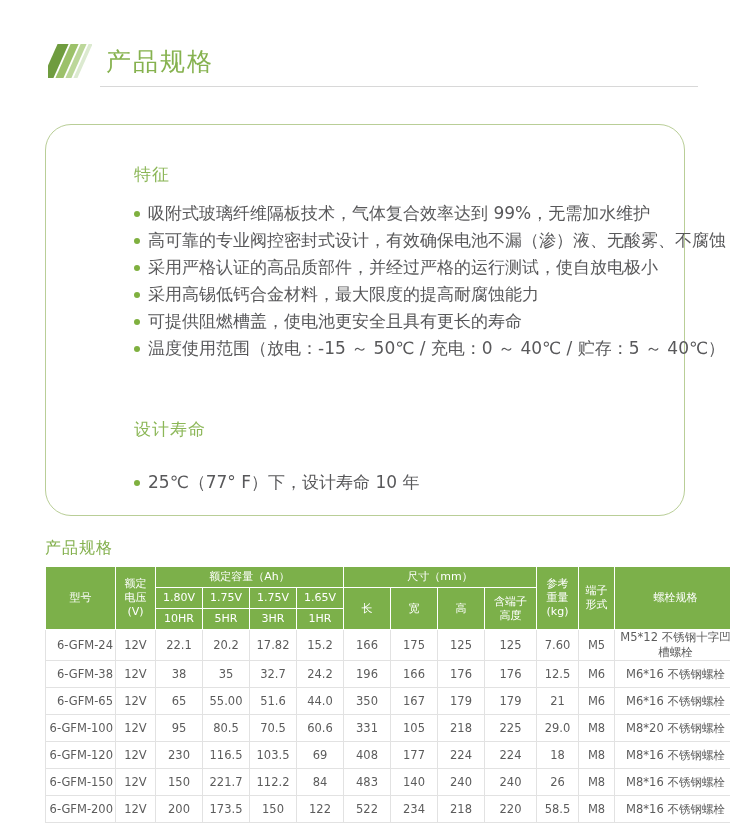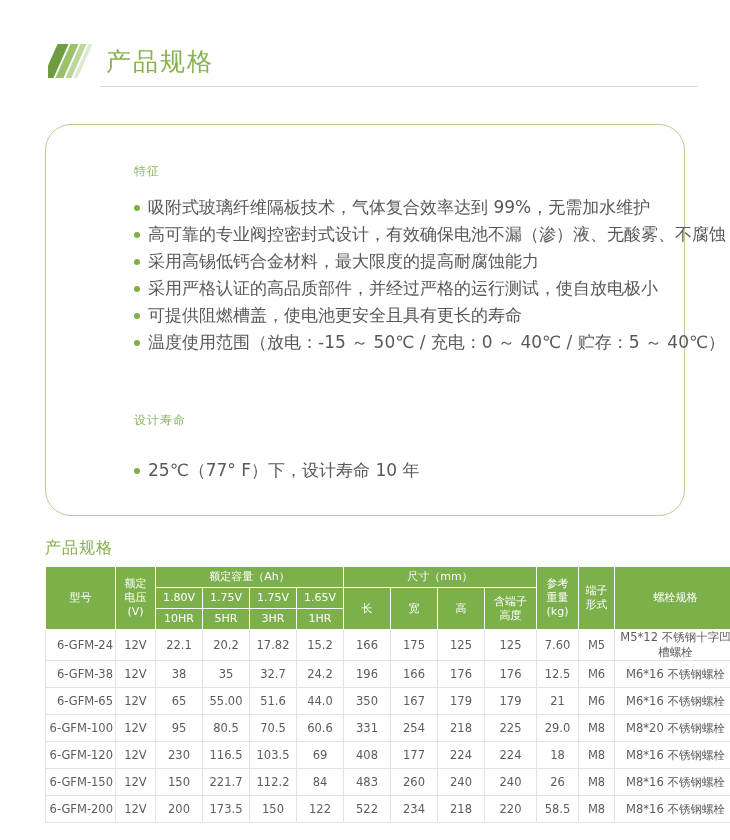--- a/index.html
+++ b/index.html
@@ -84,21 +84,21 @@
     border: 1px solid #b9ce97;
     border-radius: 26px;
     background: #ffffff;
   }
 
   .card-inner {
     padding: 38px 40px 0 88px;
   }
 
   .sect-title {
-    font-size: 12px;
+    font-size: 17px;
     color: #8cb758;
     margin: 0 0 14px 0;
     font-weight: normal;
     letter-spacing: 1px;
   }
 
   .feature-list {
     list-style: none;
     margin: 0;
     padding: 0;
@@ -200,22 +200,22 @@
   </div>
 
   <div class="card">
     <div class="card-inner">
 
       <h2 class="sect-title">特征</h2>
 
       <ul class="feature-list">
         <li>吸附式玻璃纤维隔板技术，气体复合效率达到 99%，无需加水维护</li>
         <li>高可靠的专业阀控密封式设计，有效确保电池不漏（渗）液、无酸雾、不腐蚀</li>
+        <li>采用严格认证的高品质部件，并经过严格的运行测试，使自放电极小</li>
         <li>采用高锡低钙合金材料，最大限度的提高耐腐蚀能力</li>
-        <li>采用严格认证的高品质部件，并经过严格的运行测试，使自放电极小</li>
         <li>可提供阻燃槽盖，使电池更安全且具有更长的寿命</li>
         <li>温度使用范围（放电：-15 ～ 50℃ / 充电：0 ～ 40℃ / 贮存：5 ～ 40℃）</li>
       </ul>
 
       <div class="life-block">
         <h2 class="sect-title">设计寿命</h2>
         <ul class="feature-list">
           <li>25℃（77° F）下，设计寿命 10 年</li>
         </ul>
       </div>
@@ -330,21 +330,21 @@
             <td>M6*16 不锈钢螺栓</td>
           </tr>
           <tr>
             <td class="model">6-GFM-100</td>
             <td>12V</td>
             <td>95</td>
             <td>80.5</td>
             <td>70.5</td>
             <td>60.6</td>
             <td>331</td>
-            <td>254</td>
+            <td>105</td>
             <td>218</td>
             <td>225</td>
             <td>29.0</td>
             <td>M8</td>
             <td>M8*20 不锈钢螺栓</td>
           </tr>
           <tr>
             <td class="model">6-GFM-120</td>
             <td>12V</td>
             <td>230</td>
@@ -360,21 +360,21 @@
             <td>M8*16 不锈钢螺栓</td>
           </tr>
           <tr>
             <td class="model">6-GFM-150</td>
             <td>12V</td>
             <td>150</td>
             <td>221.7</td>
             <td>112.2</td>
             <td>84</td>
             <td>483</td>
-            <td>260</td>
+            <td>140</td>
             <td>240</td>
             <td>240</td>
             <td>26</td>
             <td>M8</td>
             <td>M8*16 不锈钢螺栓</td>
           </tr>
           <tr>
             <td class="model">6-GFM-200</td>
             <td>12V</td>
             <td>200</td>

